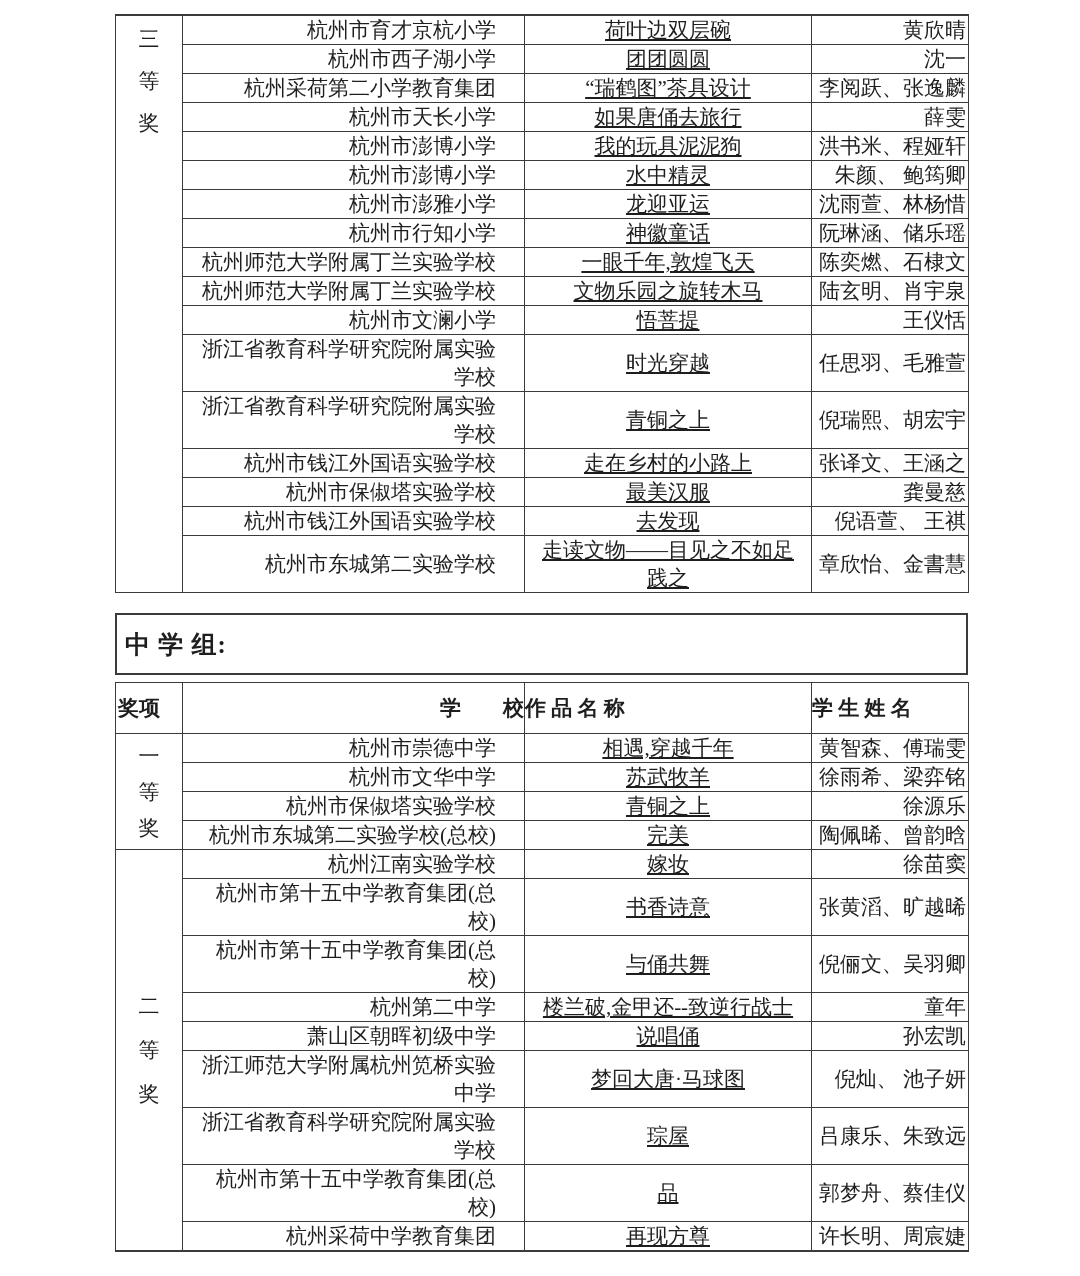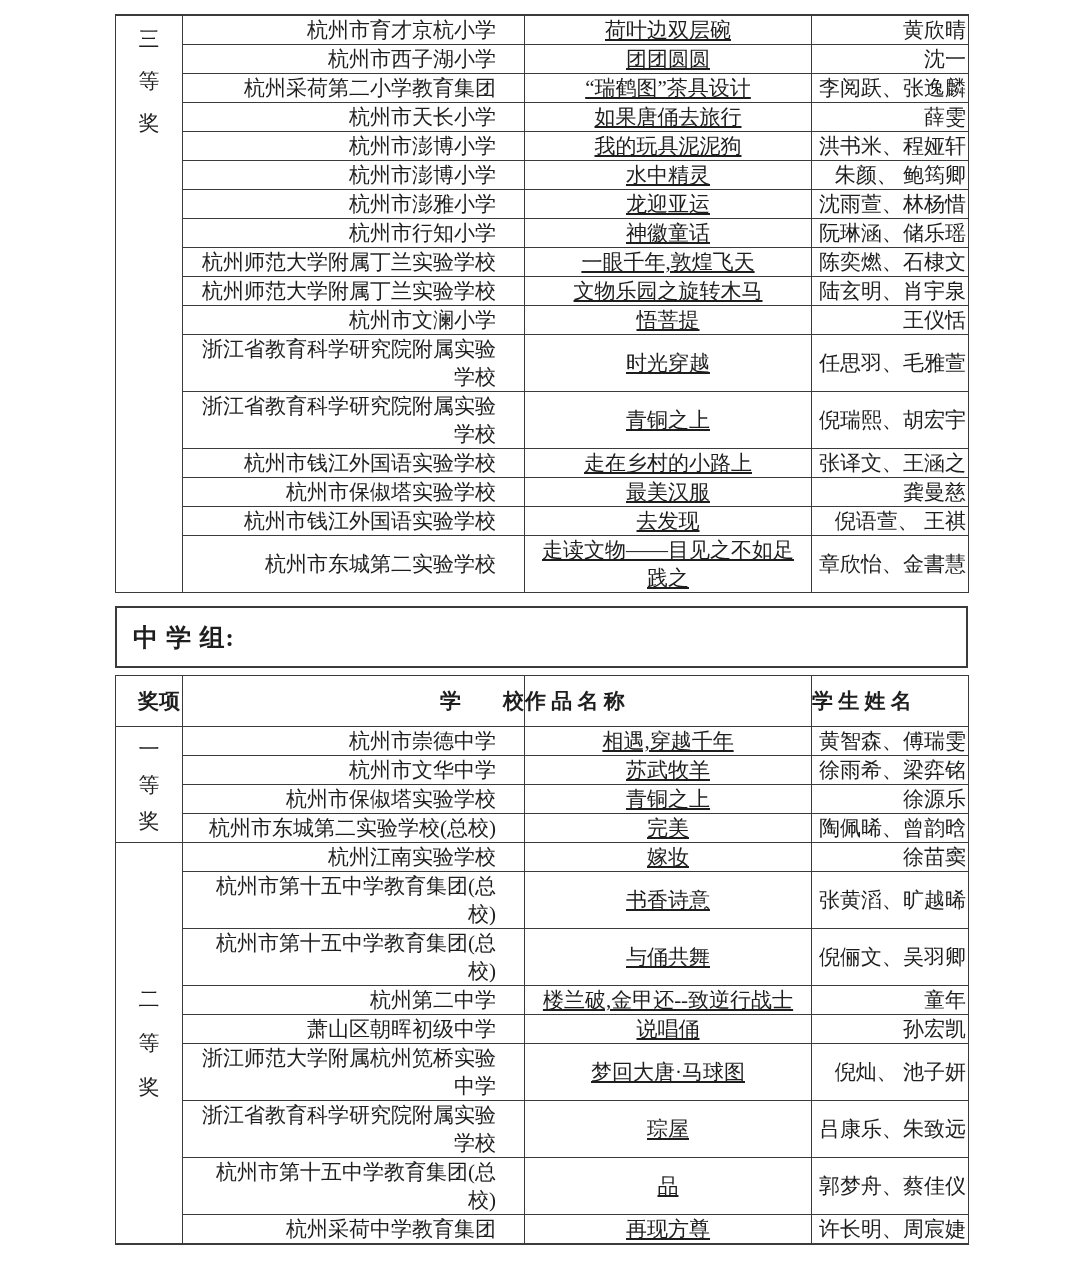--- a/index.html
+++ b/index.html
@@ -23,28 +23,28 @@
   td.award.top{vertical-align:top;line-height:42px;padding-top:2px;}
   td.award.mid1{line-height:36px;}
   td.award.mid2{line-height:44px;}
   td.school{text-align:right;padding:0 28px 0 10px;}
   td.work{text-align:center;padding:0 8px;text-decoration:underline;}
   td.students{text-align:right;padding:0 2px;}
   table.t2 td.head{
     font-weight:bold;height:50px;font-size:21px;
   }
   td.head.h-school{text-align:right;padding-left:10px;}
-  td.head.h-award{text-align:right;padding:0 2px;}
+  td.head.h-award{text-align:left;padding:0 2px;}
   td.head.h-work,td.head.h-students{}
   .t1{border-top:2px solid #3b3b3b;}
   .section-heading{
     border:2px solid #3b3b3b;
-    height:58px;margin-top:13px;
+    height:58px;margin-top:20px;
     display:flex;align-items:center;
-    font-size:25px;font-weight:bold;padding-left:16px;
+    font-size:25px;font-weight:bold;padding-left:8px;
     letter-spacing:1px;
   }
   .t2{margin-top:7px;border-bottom:2px solid #3b3b3b;}
 </style>
 </head>
 <body>
 
 <div class="doc">
 
   <table class="t1">

